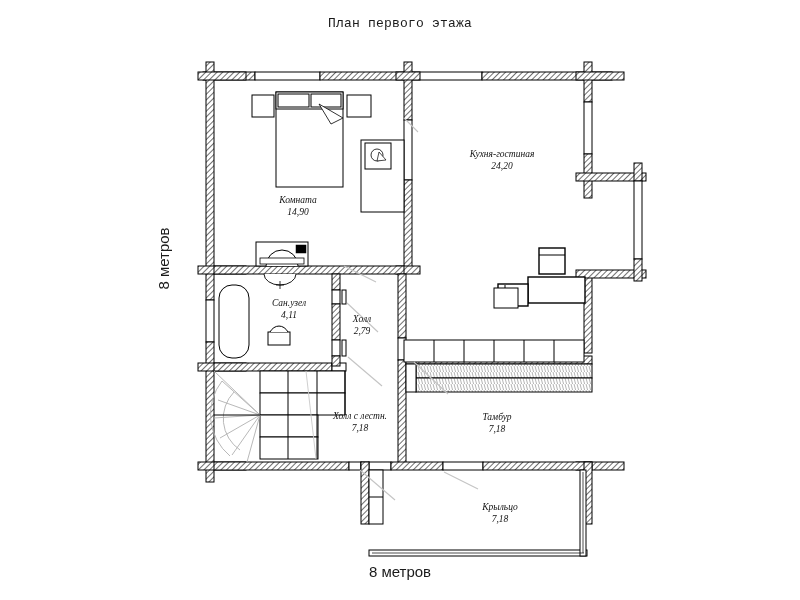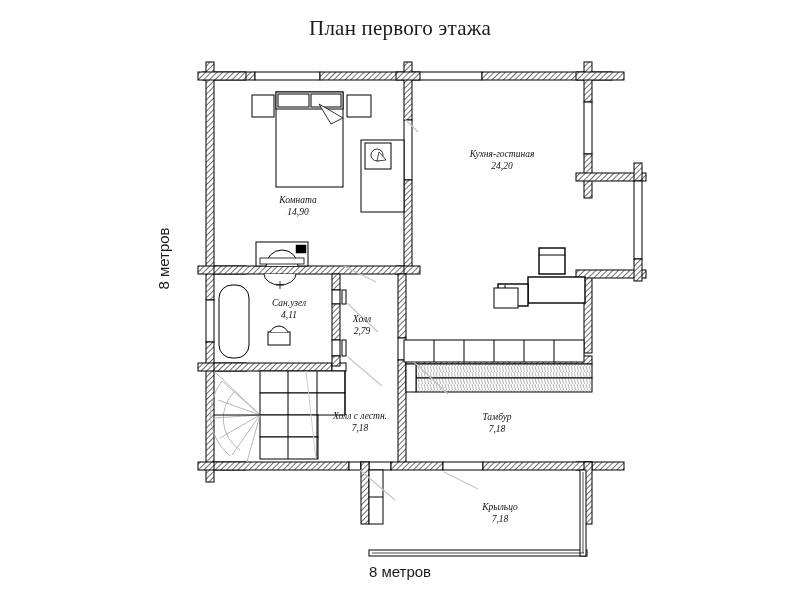--- a/index.html
+++ b/index.html
@@ -19,22 +19,22 @@
     width: 800px;
     height: 600px;
     background: #ffffff;
   }
   .page-title {
     position: absolute;
     left: 0;
     top: 16px;
     width: 800px;
     text-align: center;
-    font-family: Liberation Serif, serif;
-    font-size: 21px;
+    font-family: Liberation Mono, monospace;
+    font-size: 13px;
     color: #1a1a1a;
     letter-spacing: 0.2px;
   }
   .dim-bottom {
     position: absolute;
     left: 0;
     top: 563px;
     width: 800px;
     text-align: center;
     font-family: "Liberation Sans", sans-serif;

